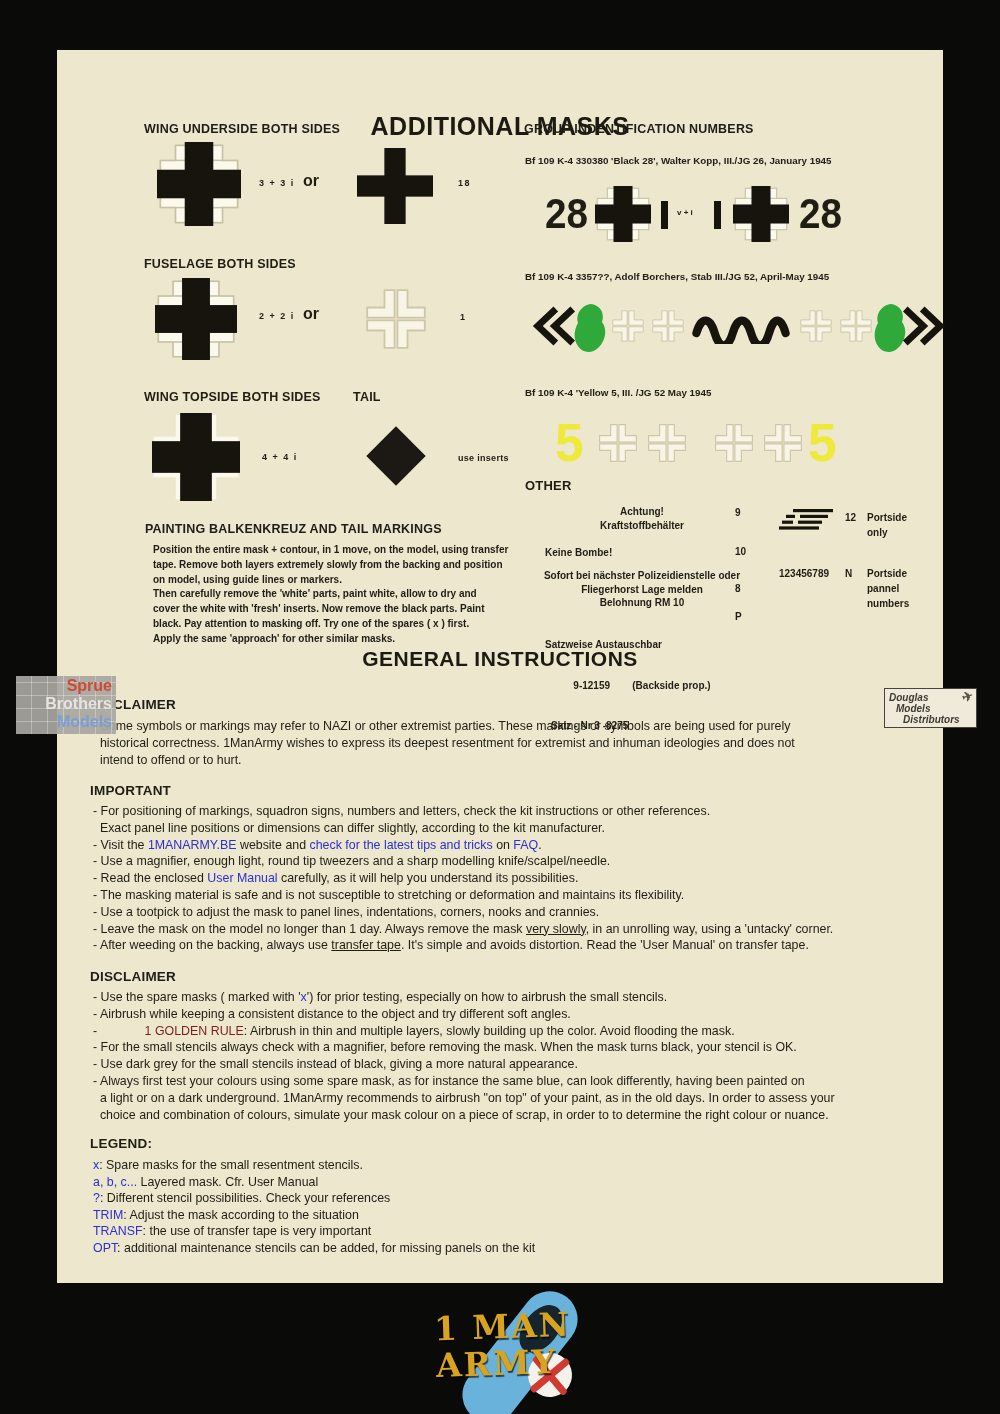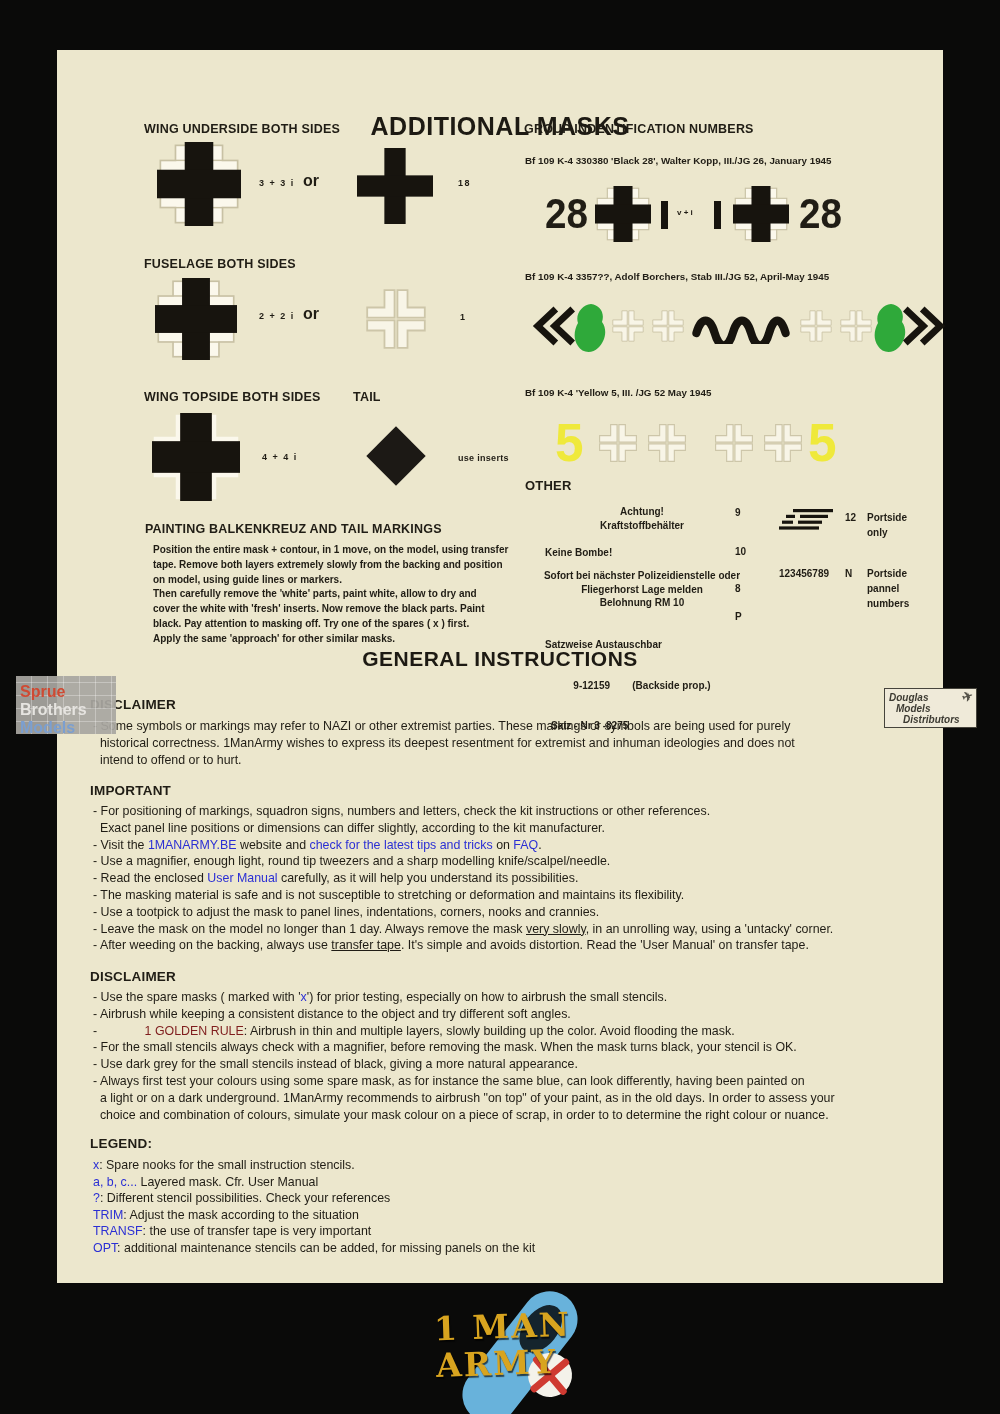--- a/index.html
+++ b/index.html
@@ -23,24 +23,24 @@
   .othr{position:absolute;font-weight:700;font-size:10px;line-height:15px;}
   .sec-h{position:absolute;font-weight:700;font-size:13.5px;letter-spacing:.2px;}
   .body-block{position:absolute;font-size:12.4px;line-height:16.8px;}
   .leg-block{position:absolute;font-size:12.4px;line-height:16.6px;}
   .tline{white-space:pre-wrap;}
   .link{color:#2b2fd4;}
   .red{color:#7f1d1d;margin-left:44px;}
   .u{text-decoration:underline;}
   
   .wm-sprue{position:absolute;left:16px;top:676px;width:100px;height:58px;z-index:6;
-    background:rgba(168,166,160,.93);box-sizing:border-box;padding:7px 4px;
+    background:rgba(168,166,160,.93);box-sizing:border-box;padding:1px 4px;
     background-image:repeating-linear-gradient(0deg,transparent 0 12px,rgba(255,255,255,.3) 12px 13px),
                      repeating-linear-gradient(90deg,transparent 0 15px,rgba(255,255,255,.3) 15px 16px);
-    font-weight:700;font-size:16px;line-height:18px;}
+    font-weight:700;font-size:16px;line-height:18px;text-align:right;}
   .wm-sprue .s1{color:#cf4a33;}
   .wm-sprue .s2{color:#e6e4e0;}
   .wm-sprue .s3{color:#7b9fd0;}
   .wm-doug{position:absolute;left:884px;top:688px;width:93px;height:40px;z-index:6;
     background:#efead9;border:1px solid #46443c;box-sizing:border-box;padding:3px 4px;
     font-size:10px;font-weight:700;font-style:italic;color:#3c3a32;line-height:11px;}
   .wm-doug .d2{padding-left:7px;}
   .wm-doug .d3{padding-left:14px;}
   .wm-doug .plane{position:absolute;right:3px;top:2px;font-size:13px;color:#55534a;transform:rotate(-18deg);font-style:normal;}
   
@@ -277,21 +277,21 @@
       <div class="tline"><span>- </span><span class="red">1 GOLDEN RULE</span><span>: Airbrush in thin and multiple layers, slowly building up the color. Avoid flooding the mask.</span></div>
       <div class="tline"><span>- For the small stencils always check with a magnifier, before removing the mask. When the mask turns black, your stencil is OK.</span></div>
       <div class="tline"><span>- Use dark grey for the small stencils instead of black, giving a more natural appearance.</span></div>
       <div class="tline"><span>- Always first test your colours using some spare mask, as for instance the same blue, can look differently, having been painted on</span></div>
       <div class="tline"><span>  a light or on a dark underground. 1ManArmy recommends to airbrush "on top" of your paint, as in the old days. In order to assess your</span></div>
       <div class="tline"><span>  choice and combination of colours, simulate your mask colour on a piece of scrap, in order to to determine the right colour or nuance.</span></div>
     </div>
 
   <div class="sec-h" style="left:33px;top:1086px;">LEGEND:</div>
   <div class="leg-block" style="left:36px;top:1107px;width:840px;">
-      <div class="tline"><span class="link">x</span><span>: Spare nooks for the small instruction stencils.</span></div>
+      <div class="tline"><span class="link">x</span><span>: Spare masks for the small resentment stencils.</span></div>
       <div class="tline"><span class="link">a, b, c...</span><span> Layered mask. Cfr. User Manual</span></div>
       <div class="tline"><span class="link">?</span><span>: Different stencil possibilities. Check your references</span></div>
       <div class="tline"><span class="link">TRIM</span><span>: Adjust the mask according to the situation</span></div>
       <div class="tline"><span class="link">TRANSF</span><span>: the use of transfer tape is very important</span></div>
       <div class="tline"><span class="link">OPT</span><span>: additional maintenance stencils can be added, for missing panels on the kit</span></div>
     </div>
 </div>
 
 <div class="wm-sprue">
   <div class="s1">Sprue</div>

